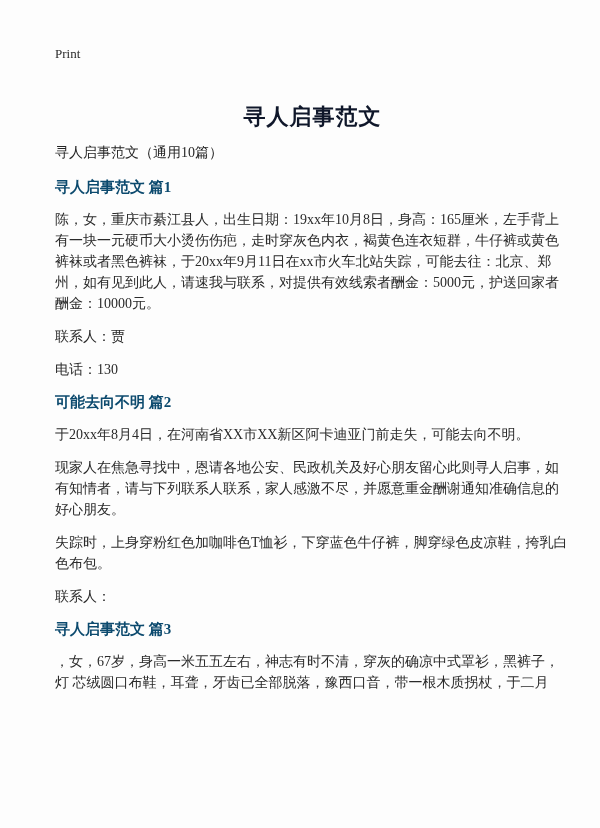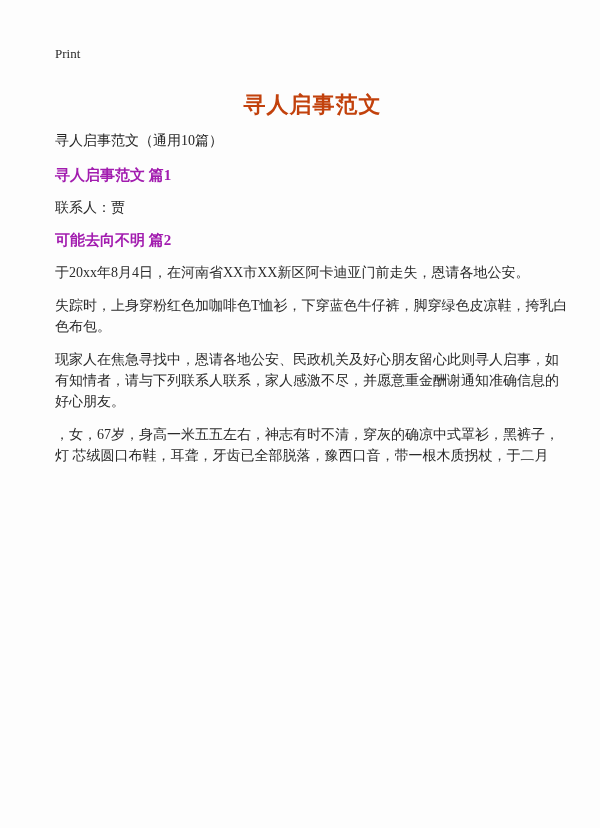--- a/index.html
+++ b/index.html
@@ -27,35 +27,35 @@
     margin: 0 0 26px 0;
     color: #2b2b2b;
     display: inline-block;
     cursor: pointer;
   }
   .doc-title {
     font-size: 22px;
     font-weight: bold;
     text-align: center;
     line-height: 26px;
-    margin: 4px 0 13px 0;
-    color: #c2410c;
+    margin: 16px 0 13px 0;
+    color: #0f172a;
     letter-spacing: 1px;
   }
   .doc-subtitle {
     font-size: 14px;
     line-height: 20px;
     margin: 0 0 14px 0;
   }
   .section-heading {
     font-size: 15px;
     font-weight: bold;
     line-height: 20px;
     margin: 0 0 12px 0;
-    color: #a21caf;
+    color: #0c4a6e;
   }
   .para {
     font-size: 14px;
     line-height: 21px;
     margin: 0 0 12px 0;
     color: #2a2a2a;
     text-align: left;
     word-break: break-all;
   }
 </style>
@@ -65,24 +65,28 @@
 <div class="doc">
 
   <div class="print-link">Print</div>
 
   <h1 class="doc-title">寻人启事范文</h1>
 
   <p class="doc-subtitle">寻人启事范文（通用10篇）</p>
 
   
   <h2 class="section-heading">寻人启事范文 篇1</h2>
+  <p class="para">陈，女，重庆市綦江县人，出生日期：19xx年10月8日，身高：165厘米，左手背上有一块一元硬币大小烫伤伤疤，走时穿灰色内衣，褐黄色连衣短群，牛仔裤或黄色裤袜或者黑色裤袜，于20xx年9月11日在xx市火车北站失踪，可能去往：北京、郑州，如有见到此人，请速我与联系，对提供有效线索者酬金：5000元，护送回家者酬金：10000元。</p>
   <p class="para">联系人：贾</p>
+  <p class="para">电话：130</p>
 
   
   <h2 class="section-heading">可能去向不明 篇2</h2>
-  <p class="para">于20xx年8月4日，在河南省XX市XX新区阿卡迪亚门前走失，恩请各地公安。</p>
+  <p class="para">于20xx年8月4日，在河南省XX市XX新区阿卡迪亚门前走失，可能去向不明。</p>
+  <p class="para">现家人在焦急寻找中，恩请各地公安、民政机关及好心朋友留心此则寻人启事，如有知情者，请与下列联系人联系，家人感激不尽，并愿意重金酬谢通知准确信息的好心朋友。</p>
   <p class="para">失踪时，上身穿粉红色加咖啡色T恤衫，下穿蓝色牛仔裤，脚穿绿色皮凉鞋，挎乳白色布包。</p>
-  <p class="para">现家人在焦急寻找中，恩请各地公安、民政机关及好心朋友留心此则寻人启事，如有知情者，请与下列联系人联系，家人感激不尽，并愿意重金酬谢通知准确信息的好心朋友。</p>
+  <p class="para">联系人：</p>
 
   
+  <h2 class="section-heading">寻人启事范文 篇3</h2>
   <p class="para">，女，67岁，身高一米五五左右，神志有时不清，穿灰的确凉中式罩衫，黑裤子，灯 芯绒圆口布鞋，耳聋，牙齿已全部脱落，豫西口音，带一根木质拐杖，于二月</p>
 
 </div>
 
 </body></html>

